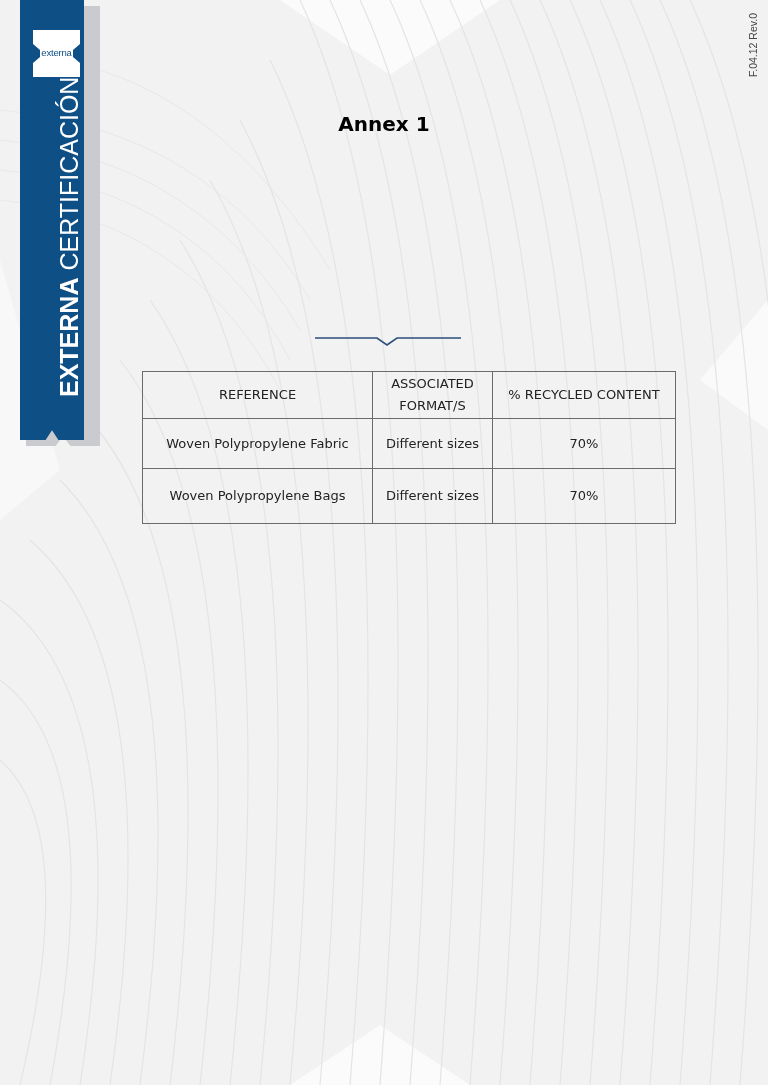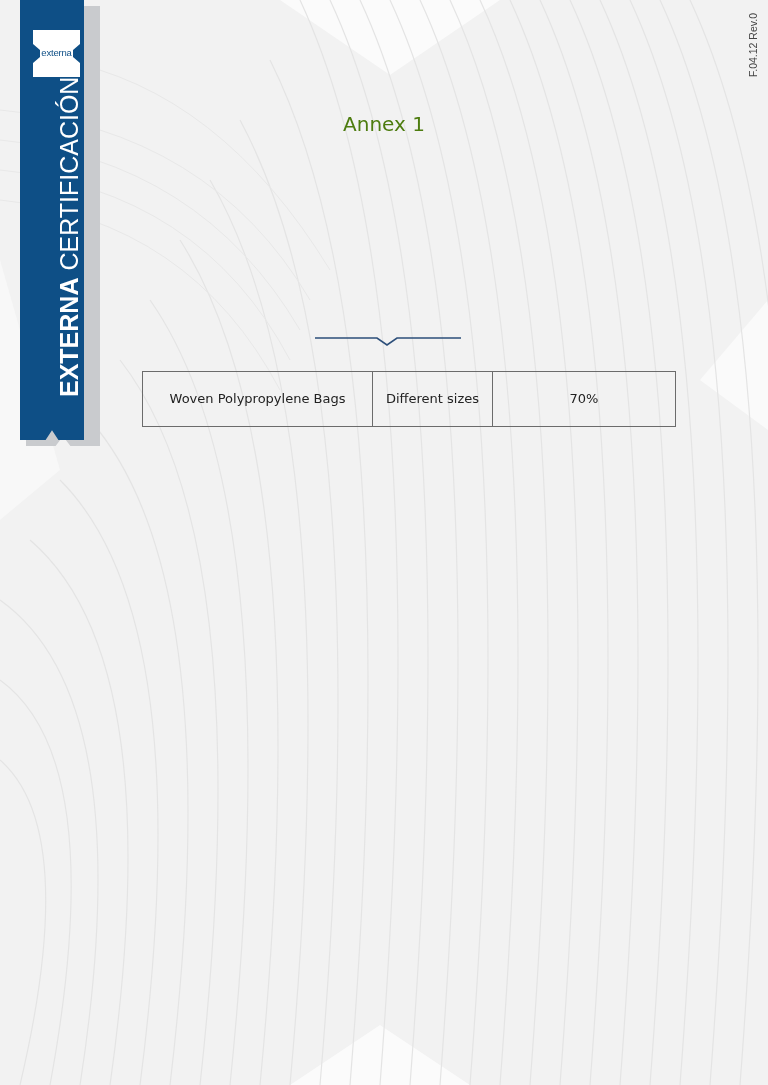--- a/index.html
+++ b/index.html
@@ -42,21 +42,21 @@
     .ribbon-title .bold { font-weight: bold; }
     .ribbon-title .light { font-weight: normal; }
     .doc-code {
       position: absolute; left: 747px; top: 77px; z-index: 2;
       transform-origin: 0 0; transform: rotate(-90deg);
       font-family: "Liberation Sans", sans-serif; font-size: 10.5px; color: #444;
       white-space: nowrap;
     }
     .title {
       position: absolute; left: 0; width: 768px; top: 112px; text-align: center; z-index: 2;
-      font-family: "DejaVu Sans", sans-serif; font-weight: normal; font-size: 20px; color: #4d7c0f;
+      font-family: "DejaVu Sans", sans-serif; font-weight: bold; font-size: 20px; color: #000000;
     }
     .divider {
       position: absolute; left: 315px; top: 334px; width: 146px; height: 14px; z-index: 2;
     }
     table.annex {
       position: absolute; left: 142px; top: 371px; z-index: 2;
       border-collapse: collapse;
       font-family: "DejaVu Sans", sans-serif; font-size: 13px; color: #222;
     }
     table.annex td, table.annex th {
@@ -136,19 +136,32 @@
 <div class="doc-code">F.04.12 Rev.0</div>
 
 <div class="title">Annex 1</div>
 
 <svg class="divider" viewBox="0 0 146 14" width="146" height="14">
   <path d="M0 4 H62 L72 11 L82 4 H146" fill="none" stroke="#2d4f7a" stroke-width="1.6"></path>
 </svg>
 
 <table class="annex">
   <tbody>
+      <tr class="h">
+    <th class="c1">REFERENCE</th>
+    <th class="c2">
+      <div>ASSOCIATED</div>
+      <div>FORMAT/S</div>
+    </th>
+    <th class="c3">% RECYCLED CONTENT</th>
+  </tr>
+  <tr class="r2">
+    <td class="c1">Woven Polypropylene Fabric</td>
+    <td class="c2">Different sizes</td>
+    <td class="c3">70%</td>
+  </tr>
   <tr class="r3">
     <td class="c1">Woven Polypropylene Bags</td>
     <td class="c2">Different sizes</td>
     <td class="c3">70%</td>
   </tr>
 </tbody>
   </table>
 
 </body></html>

